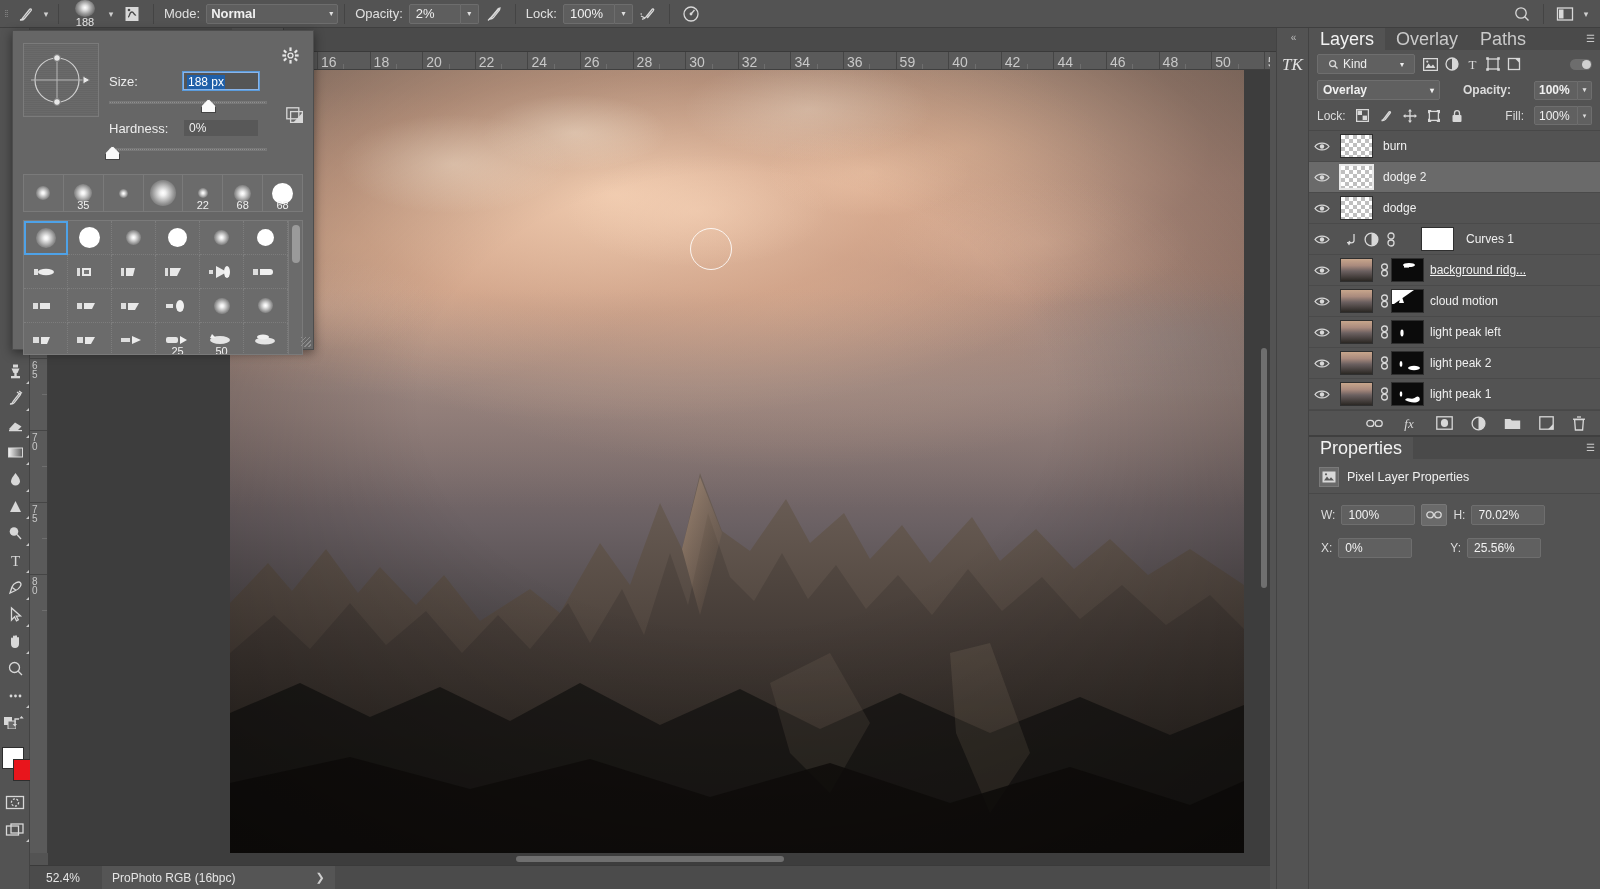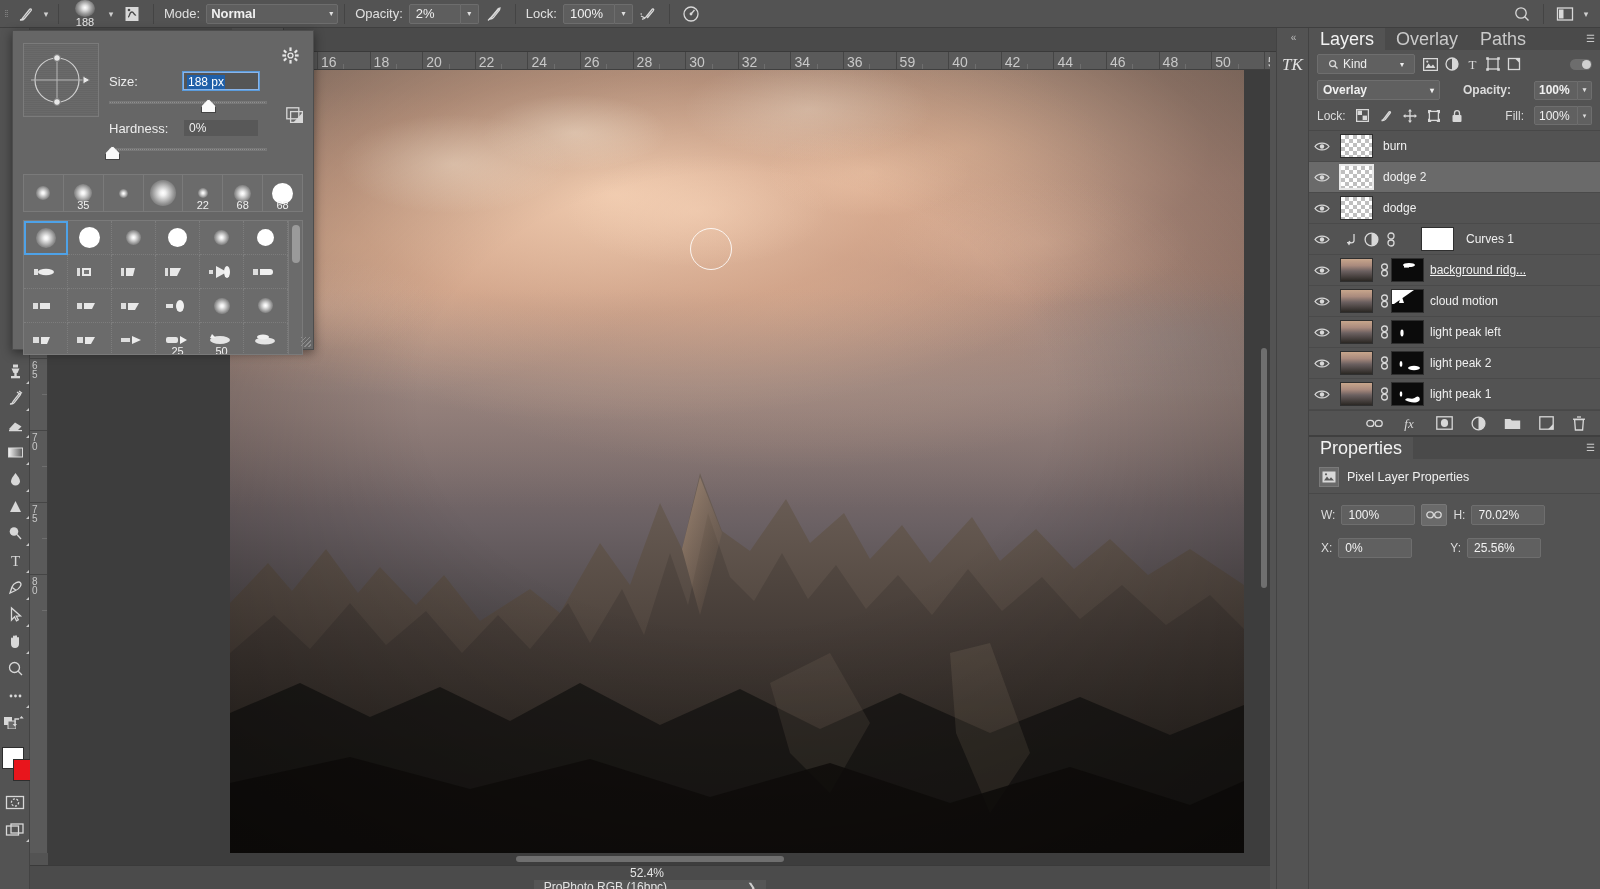--- a/index.html
+++ b/index.html
@@ -145,21 +145,21 @@
                    background:#6f6f6f; border-radius:3px;}
   .vscroll{
     position:absolute; right:0; top:0; width:12px; bottom:0; background:#3d3d3d;
   }
   .vscroll .thumb{ position:absolute; top:278px; left:3px; width:6px; height:240px;
                    background:#6f6f6f; border-radius:3px;}
 
   
   .statusbar{
     position:absolute; left:30px; bottom:0; width:1240px; height:24px; background:#4b4b4b;
-    display:flex; align-items:center; border-top:1px solid #3a3a3a;flex-direction:column;
+    display:flex; align-items:center; border-top:1px solid #3a3a3a;
   }
   .zoomfield{ width:72px; padding-left:16px; font-size:12px; color:#e4e4e4;}
   .statusinfo{ background:#555; height:24px; display:flex; align-items:center;
                padding:0 10px; font-size:12px; color:#e4e4e4; gap:80px;}
   .statusinfo .ar{ font-size:11px; color:#cfcfcf;}
 
   
   .dockrail{
     position:absolute; right:292px; top:28px; width:32px; bottom:0; background:#535353;
     border-left:1px solid #434343;

